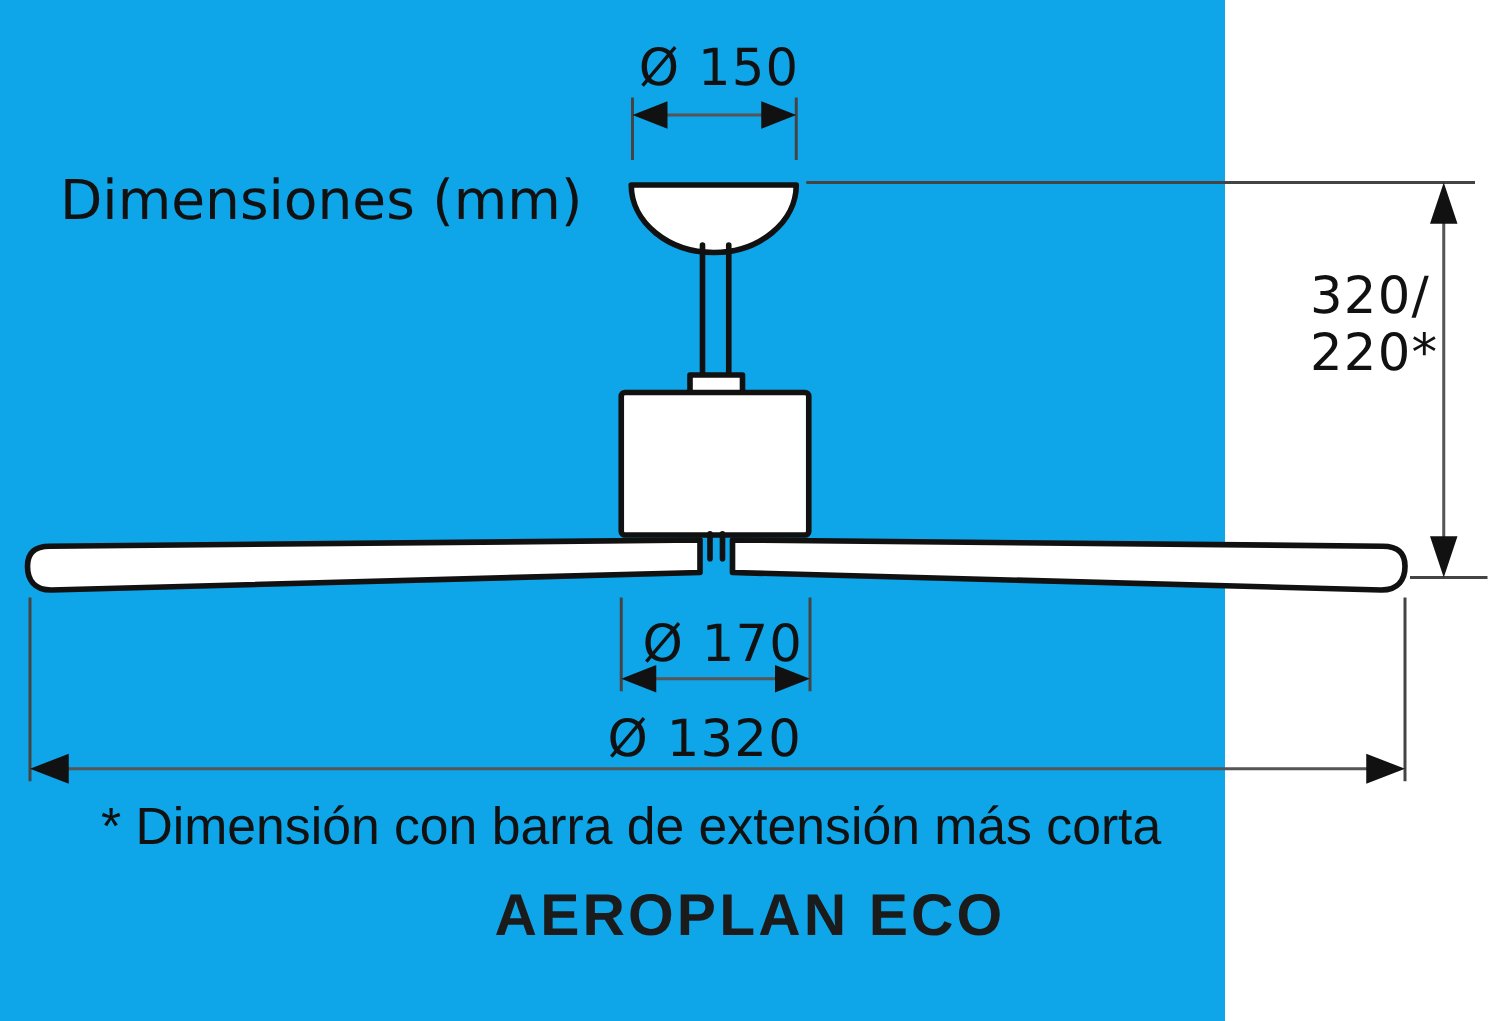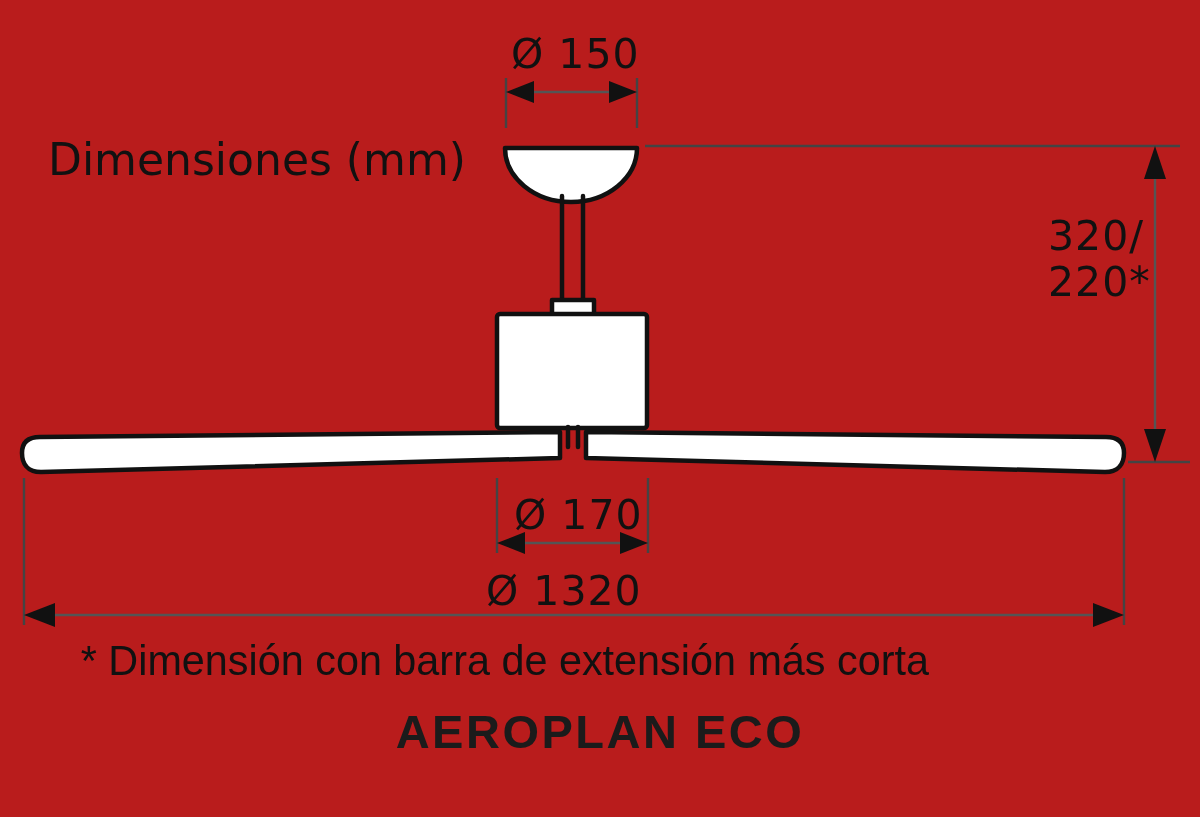--- a/index.html
+++ b/index.html
@@ -8,23 +8,23 @@
     background: #ffffff;
   }
   body {
     width: 1200px;
     height: 817px;
     font-family: "Liberation Sans", sans-serif;
     overflow: hidden;
   }
   #drawing-root {
     position: relative;
-    width: 1200px;
+    width: 980px;
     height: 817px;
-    background: #b91c1c;
+    background: #0ea5e9;
   }
   svg#technical-drawing {
     position: absolute;
     top: 0;
     left: 0;
     width: 1200px;
     height: 817px;
     display: block;
   }
   .part-outline {

